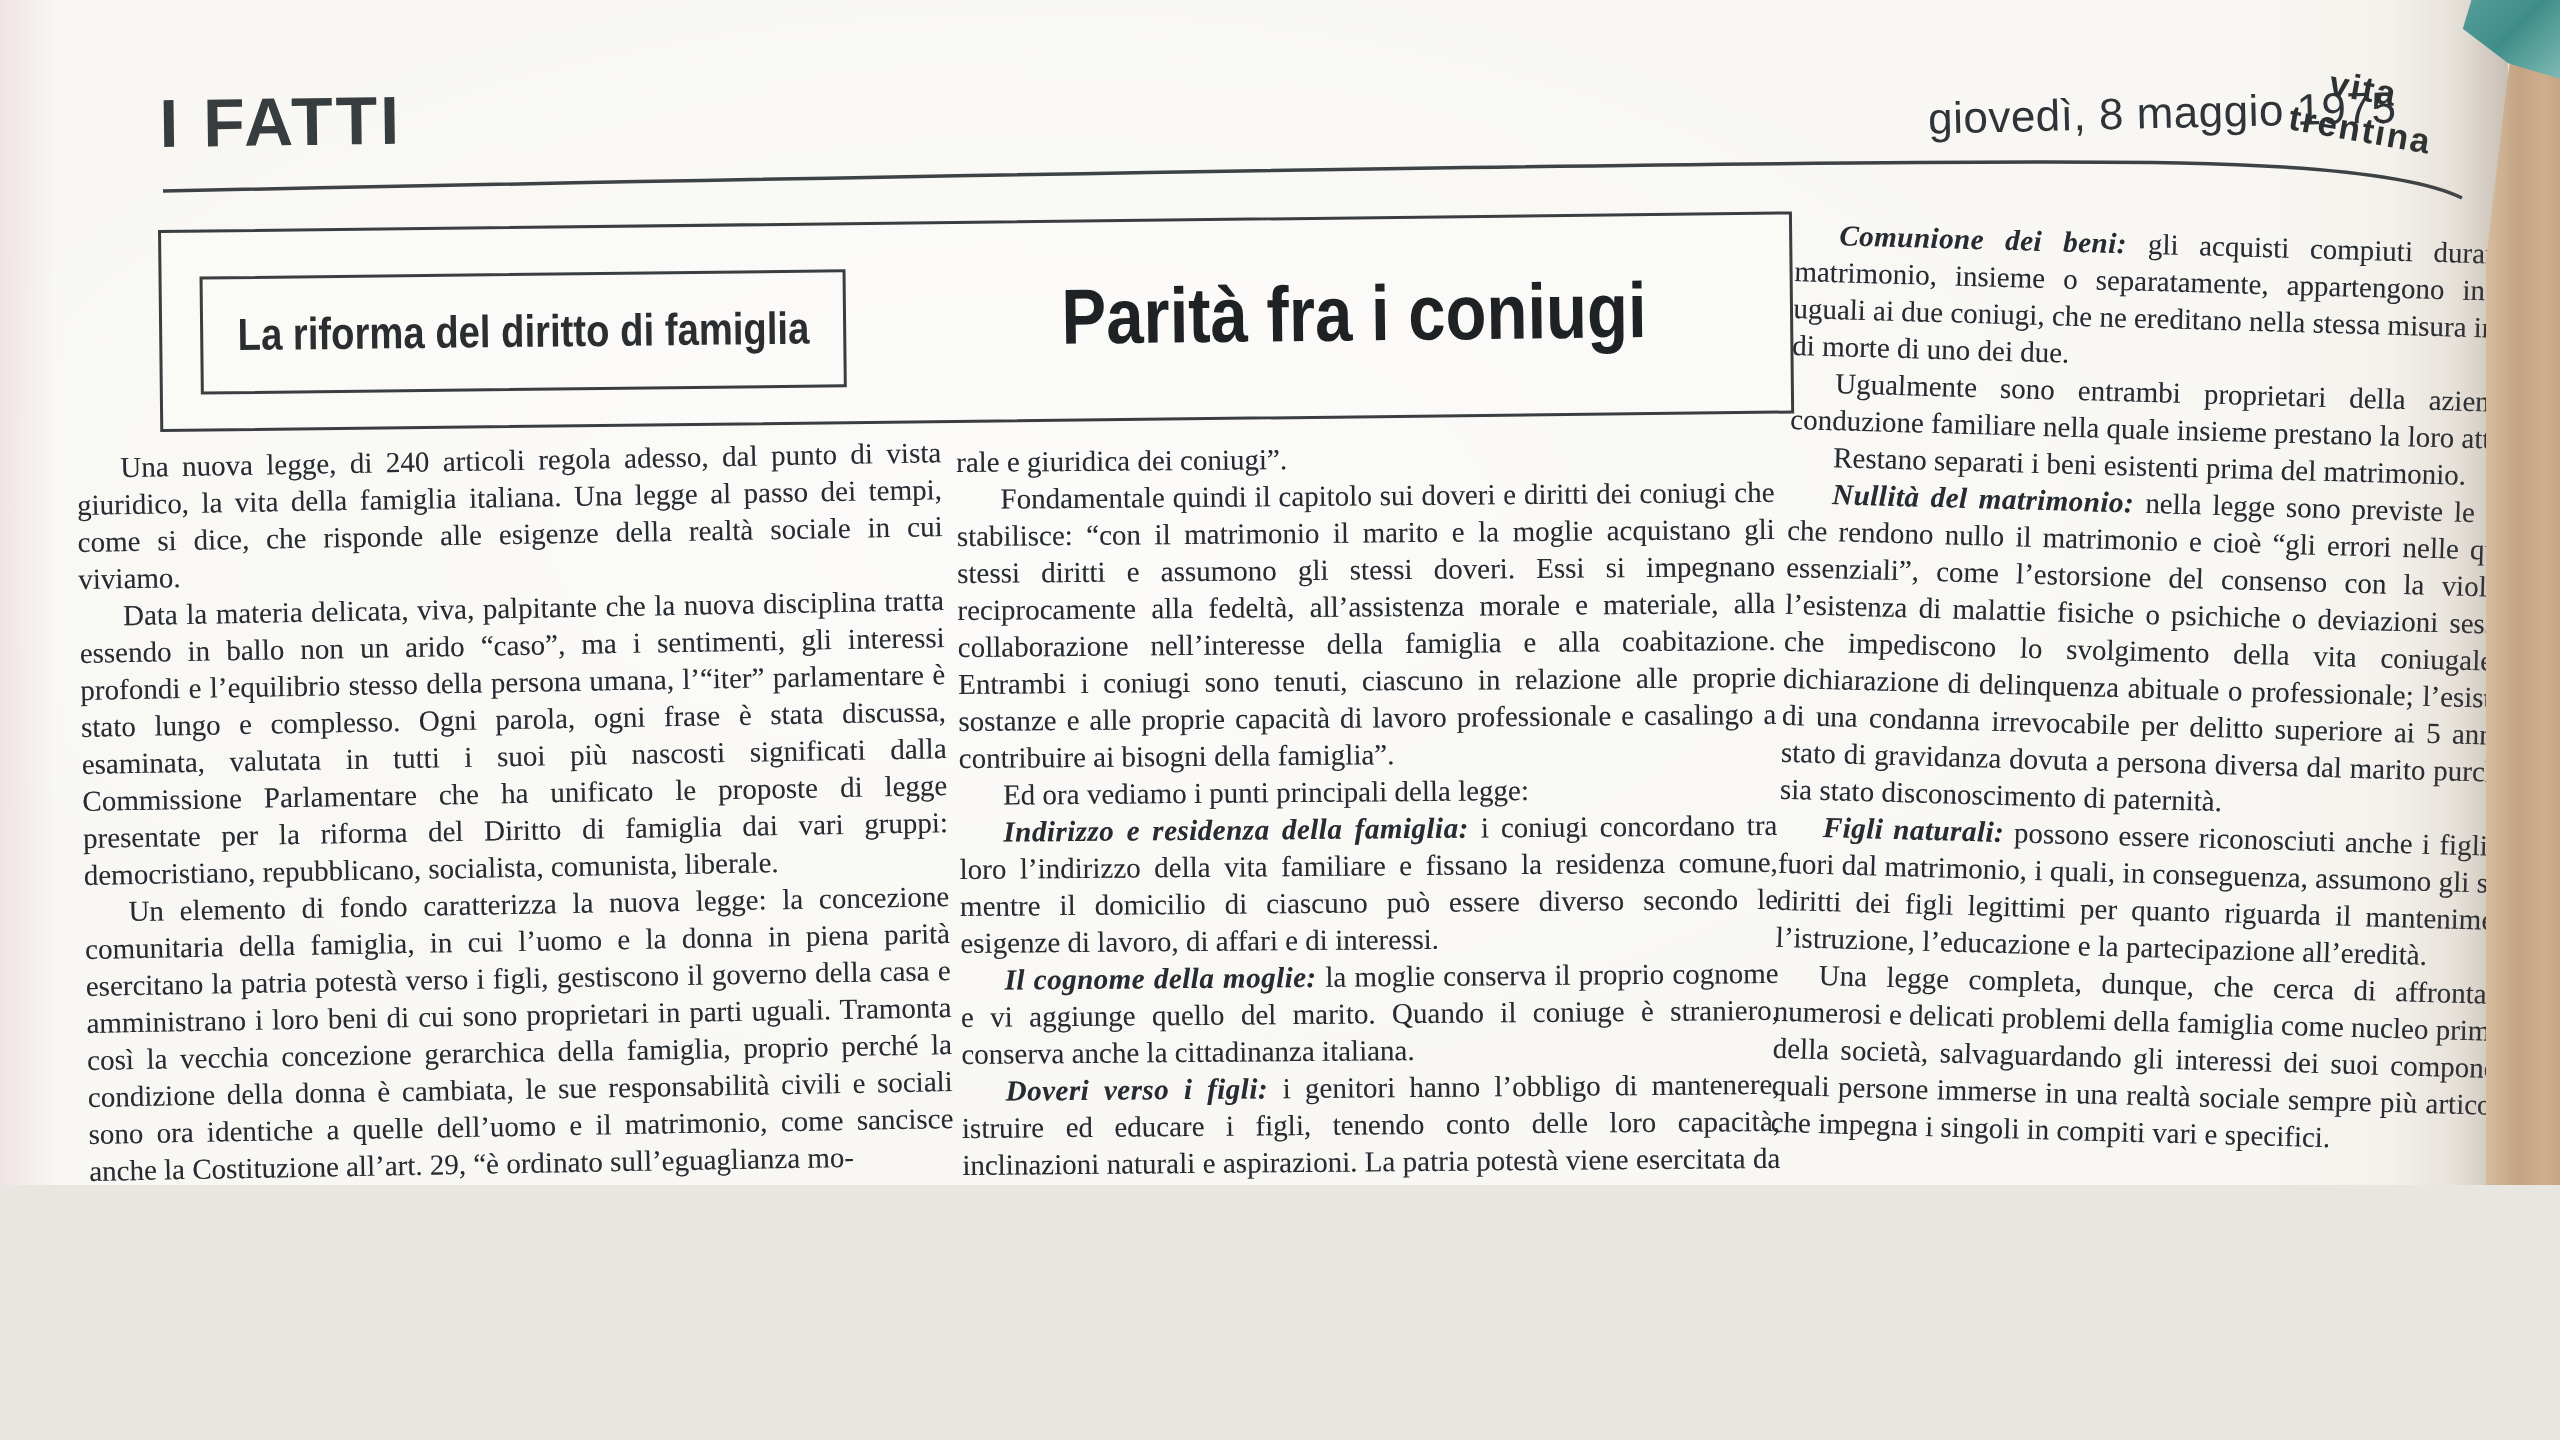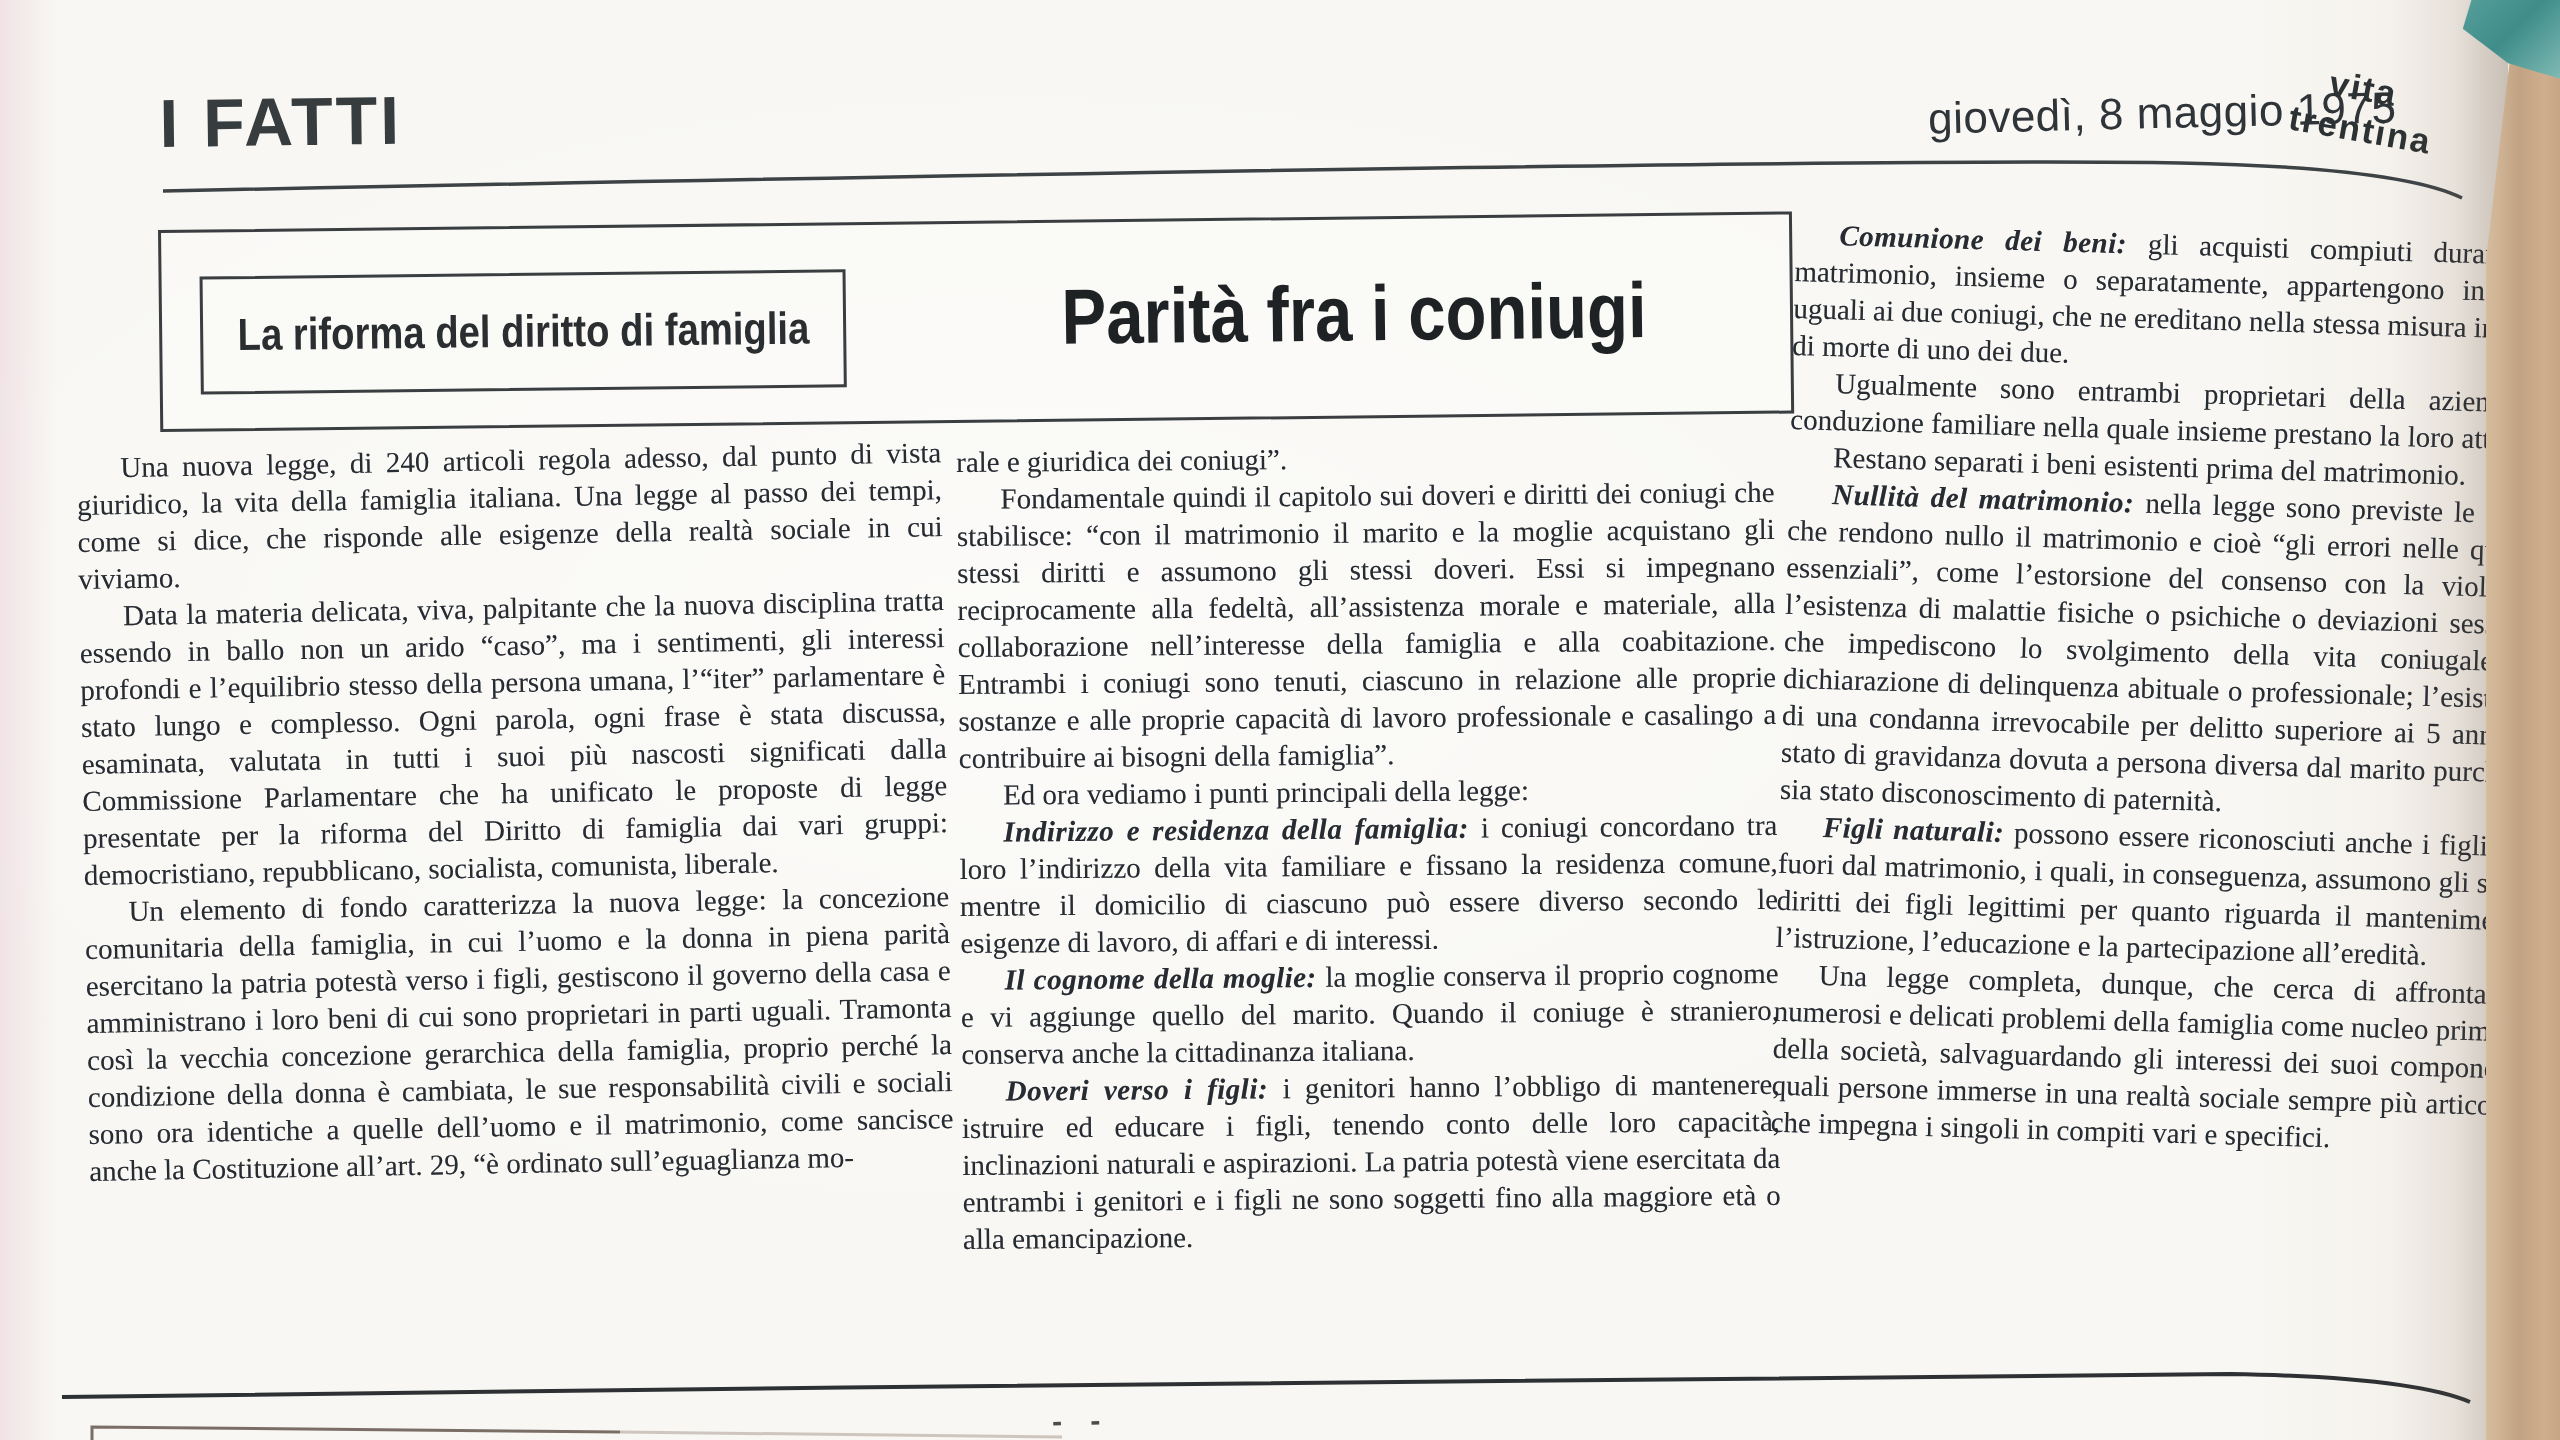--- a/index.html
+++ b/index.html
@@ -1,18 +1,18 @@
 <!DOCTYPE html>
 <html><head>
 <meta charset="utf-8">
 <title>Scanned newspaper page</title>
 <style>
   html,body{margin:0;padding:0;background:#e8e6e1;}
   .page{
-    position:relative;width:2560px;height:1440px;overflow:hidden;
+    position:relative;width:2560px;height:1185px;overflow:hidden;
     background:
       radial-gradient(ellipse 1800px 900px at 40% 45%, rgba(255,255,255,0.5), rgba(255,255,255,0) 70%),
       linear-gradient(to right, #f7f3f2 0px, #f8f7f3 60px, #f8f7f3 88%, #f3efe9 96%, #efe8df 100%),
       #f8f7f3;
     font-family:"Liberation Serif","DejaVu Serif",serif;
     color:#262b31;
     text-decoration:underline;
   }
   
   .section-label{

